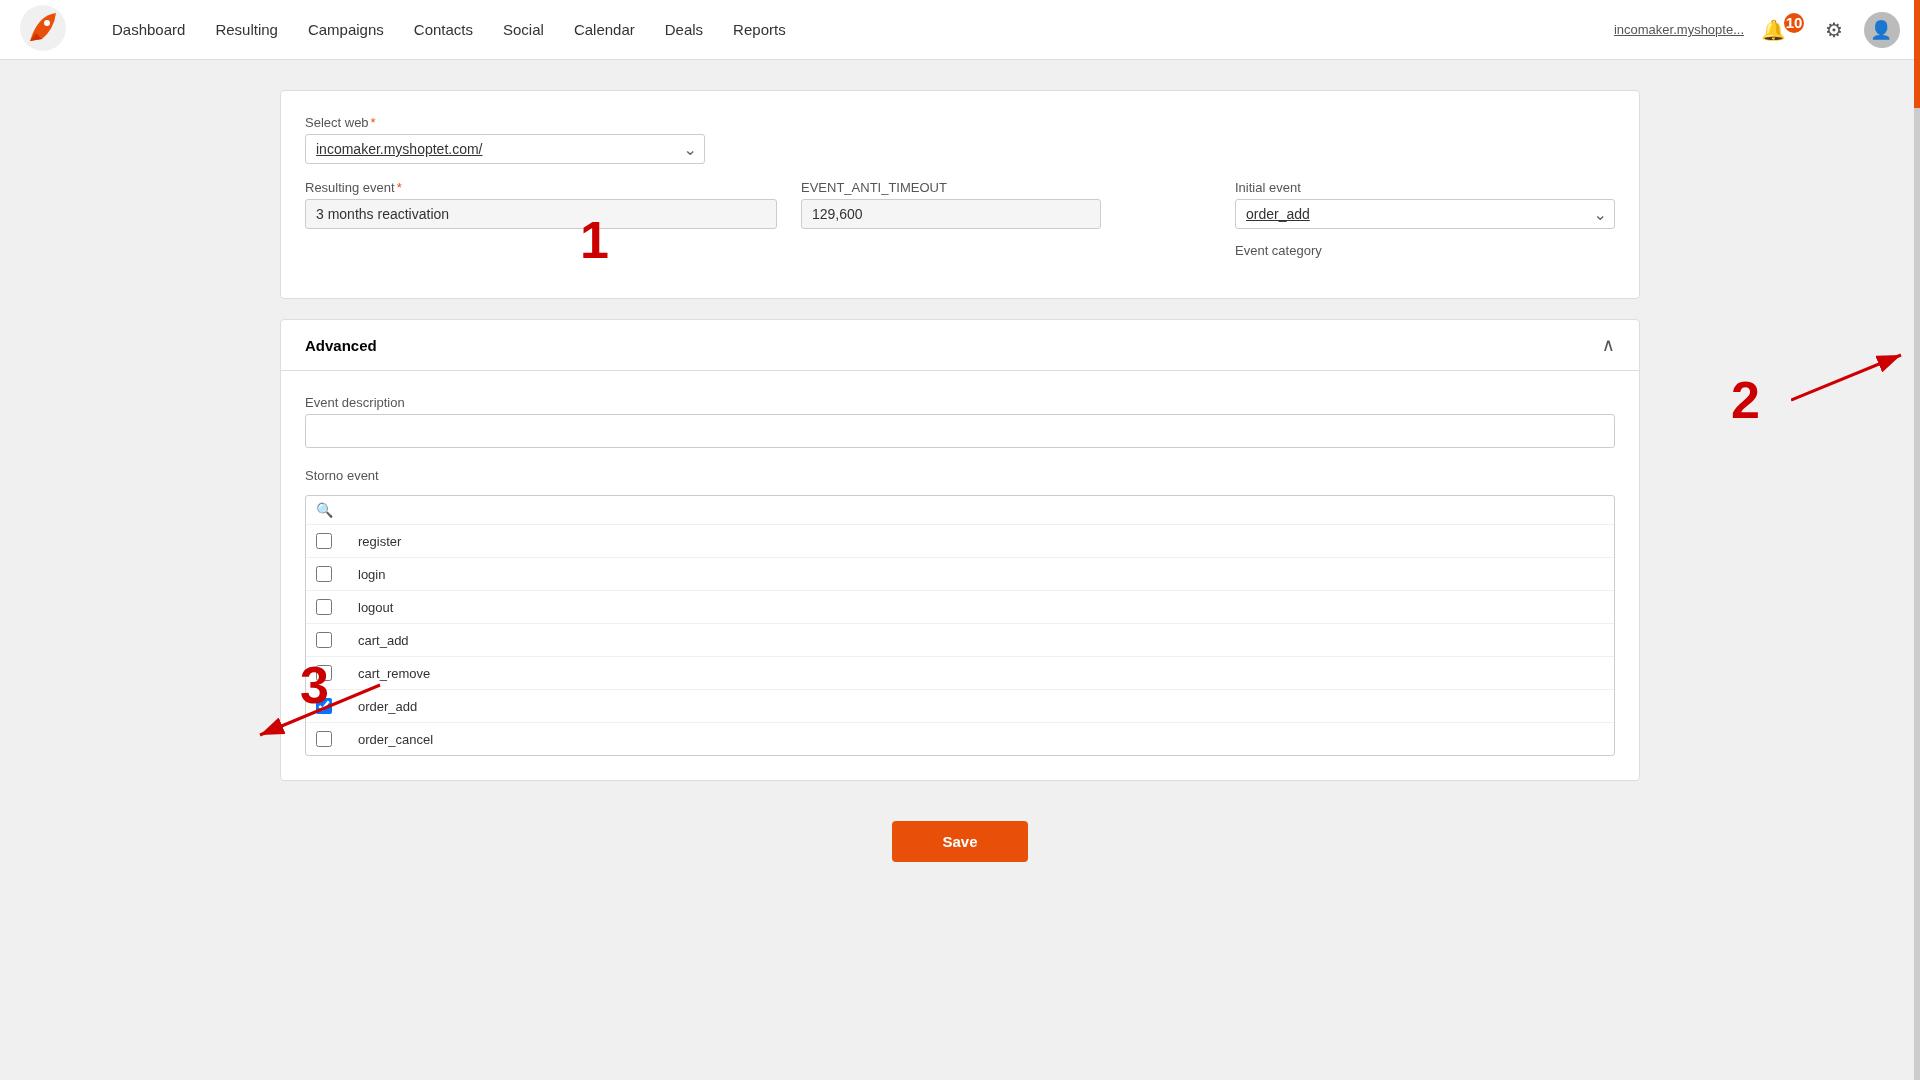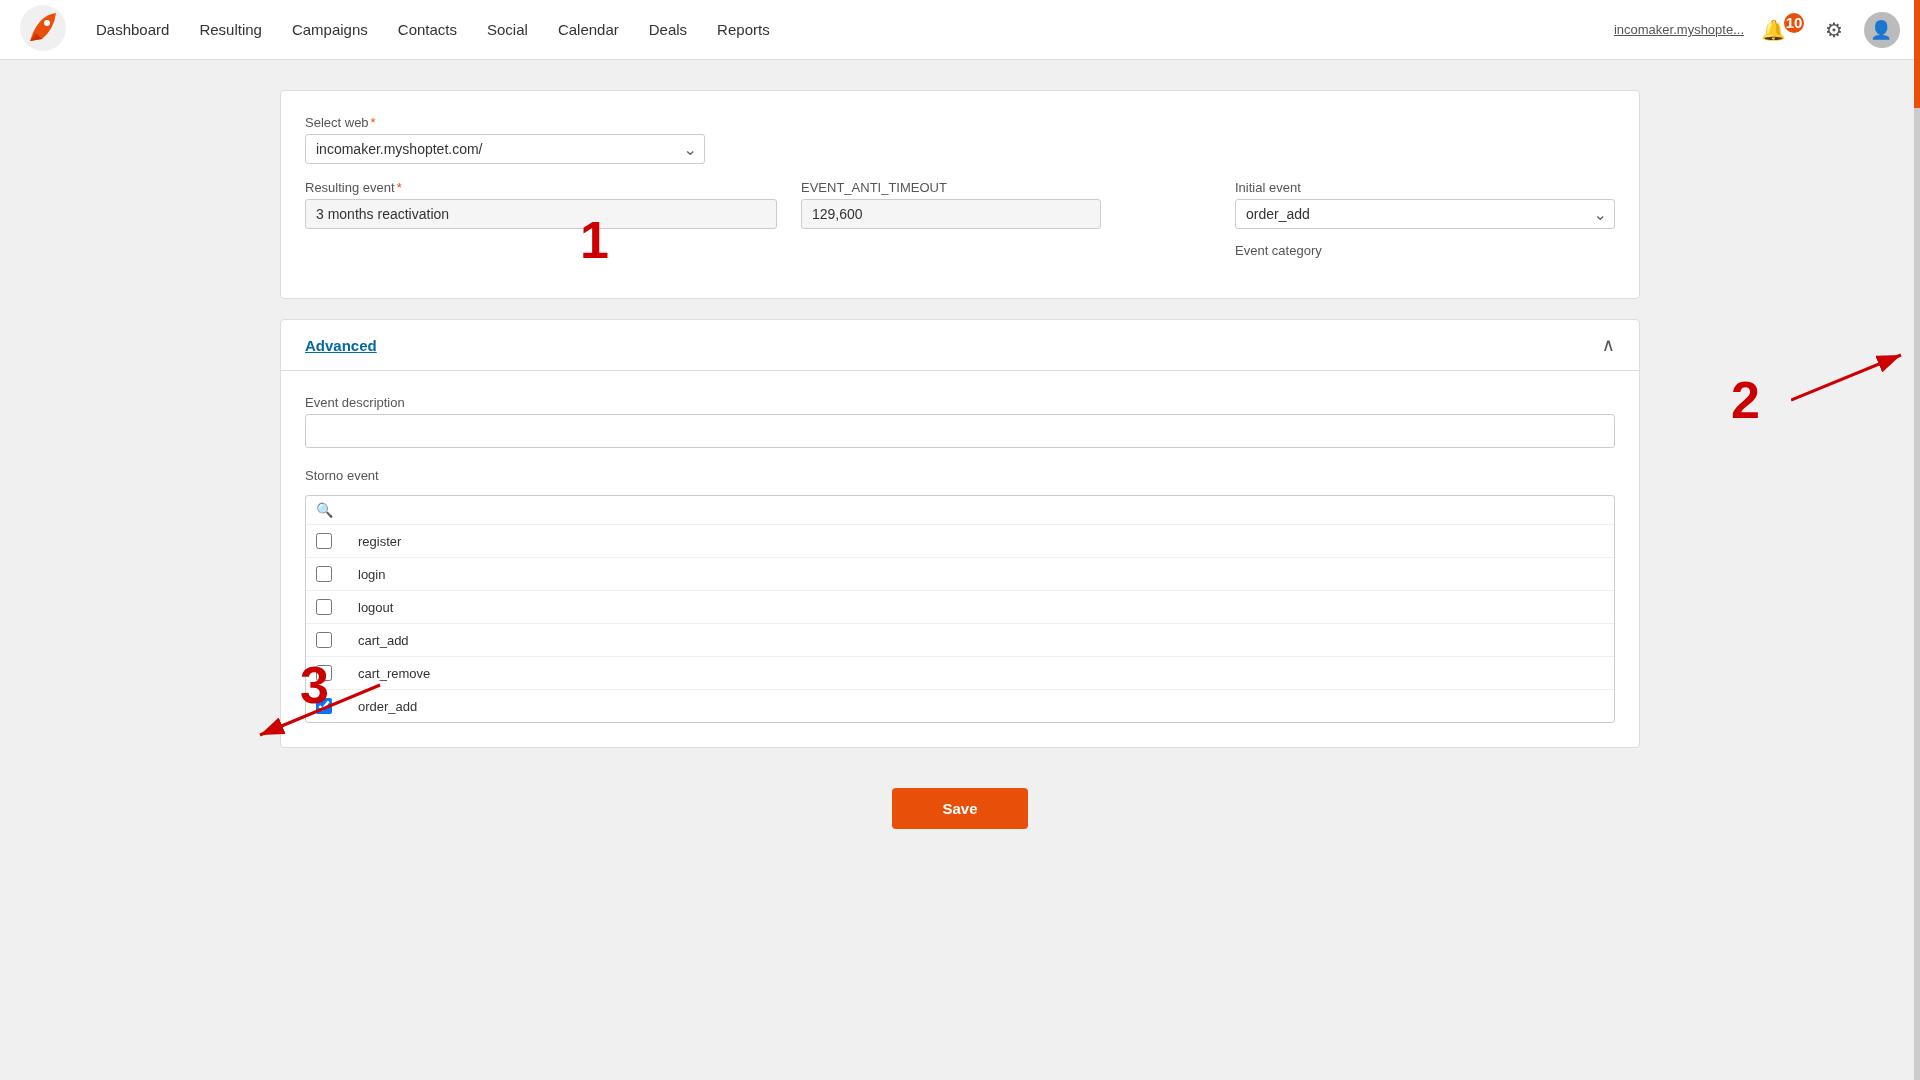--- a/index.html
+++ b/index.html
@@ -6,21 +6,21 @@
     body { font-family: Arial, sans-serif; background: #f0f0f0; color: #333; font-size: 14px; }
 
     
     .navbar {
       background: #fff;
       border-bottom: 1px solid #ddd;
       display: flex;
       align-items: center;
       height: 60px;
       padding: 0 20px;
-      gap: 0;
+      gap: 16px;
     }
     .navbar-logo {
       margin-right: 30px;
       flex-shrink: 0;
     }
     .navbar-logo svg { width: 46px; height: 46px; }
     .navbar-links {
       display: flex;
       align-items: center;
       gap: 30px;
@@ -133,20 +133,21 @@
 
     .select-wrapper {
       position: relative;
       display: flex;
       align-items: center;
     }
     .select-wrapper select {
       appearance: none;
       -webkit-appearance: none;
       padding-right: 32px;
+      text-decoration: underline;
     }
     .select-arrow {
       position: absolute;
       right: 8px;
       pointer-events: none;
       font-size: 16px;
       color: #666;
     }
 
     .web-select { width: 400px; }
@@ -167,22 +168,21 @@
       border-bottom: 1px solid #ddd;
       display: flex;
       justify-content: space-between;
       align-items: center;
       cursor: pointer;
       user-select: none;
     }
     .advanced-header-title {
       font-size: 15px;
       font-weight: bold;
-      color: #0369a1;
-      text-decoration: underline;
+      color: #000000;
     }
     .collapse-arrow {
       font-size: 18px;
       color: #555;
     }
     .advanced-body {
       padding: 24px;
     }
 
     .event-desc-input {
@@ -423,20 +423,24 @@
                   <label for="cb_cart_add">cart_add</label>
                 </div>
                 <div class="storno-item">
                   <input type="checkbox" id="cb_cart_remove" style="">
                   <label for="cb_cart_remove">cart_remove</label>
                 </div>
                 <div class="storno-item">
                   <input type="checkbox" id="cb_order_add" checked="" style="">
                   <label for="cb_order_add">order_add</label>
                 </div>
+                <div class="storno-item">
+                  <input type="checkbox" id="cb_order_cancel" style="">
+                  <label for="cb_order_cancel">order_cancel</label>
+                </div>
               </div>
           </div>
         </div>
 
       </div>
     </div>
 
     <div class="save-area">
       <button class="save-btn">Save</button>
     </div>

